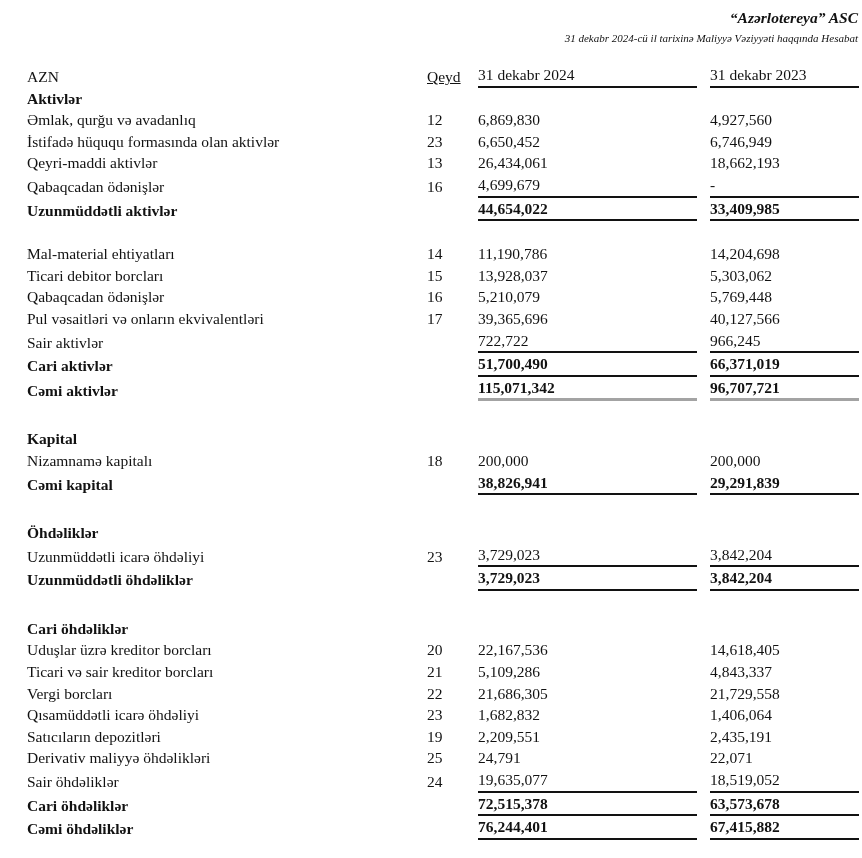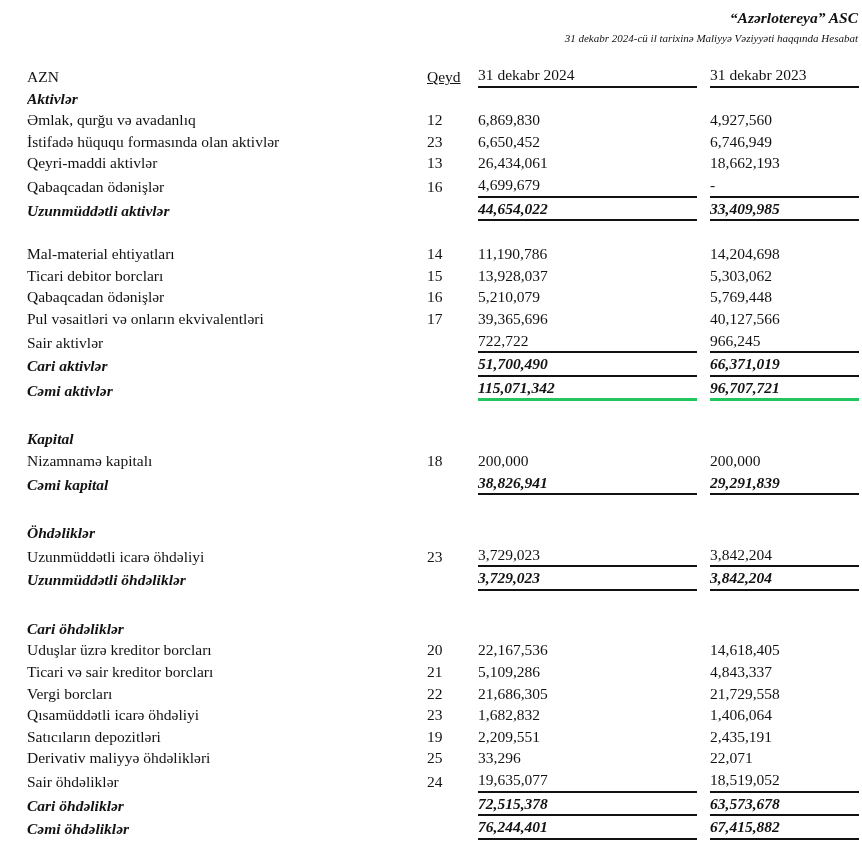--- a/index.html
+++ b/index.html
@@ -54,24 +54,24 @@
     text-align: left;
   }
   th.cell-label { font-weight: bold; }
   .cell-note  { padding-left: 9px; }
   th.cell-note { font-weight: bold; padding-left: 4px; text-decoration: underline; }
   .cell-v24 { text-align: right; padding-right: 34px; }
   .cell-v23 { text-align: right; padding-right: 26px; }
   th.cell-v24 { font-weight: bold; text-align: right; padding-right: 34px; margin-left: 45px; }
   th.cell-v23 { font-weight: bold; text-align: right; padding-right: 2px; }
 
-  tr.bold td { font-weight: bold; font-style: italic; }
+  tr.bold td { font-weight: bold; }
 
   td.rule-single, th.rule-single { border-bottom: 2px solid #121212; }
-  td.rule-thick  { border-bottom: 3px solid #22c55e; }
+  td.rule-thick  { border-bottom: 3px solid #a3a3a3; }
 
   tr.gap-row td { height: 22px; line-height: 22px; }
   tr.gap-row.gap-large td { height: 27px; line-height: 27px; }
 </style>
 </head>
 <body>
 
 <div class="doc-header">
   <div class="company-name">“Azərlotereya” ASC</div>
   <div class="report-title">31 dekabr 2024-cü il tarixinə Maliyyə Vəziyyəti haqqında Hesabat</div>
@@ -278,21 +278,21 @@
       <tr>
         <td class="cell-label">Satıcıların depozitləri</td>
         <td class="cell-note">19</td>
         <td class="cell-v24">2,209,551</td>
         <td></td>
         <td class="cell-v23">2,435,191</td>
       </tr>
       <tr>
         <td class="cell-label">Derivativ maliyyə öhdəlikləri</td>
         <td class="cell-note">25</td>
-        <td class="cell-v24">33,296</td>
+        <td class="cell-v24">24,791</td>
         <td></td>
         <td class="cell-v23">22,071</td>
       </tr>
       <tr>
         <td class="cell-label">Sair öhdəliklər</td>
         <td class="cell-note">24</td>
         <td class="cell-v24 rule-single">19,635,077</td>
         <td></td>
         <td class="cell-v23 rule-single">18,519,052</td>
       </tr>

